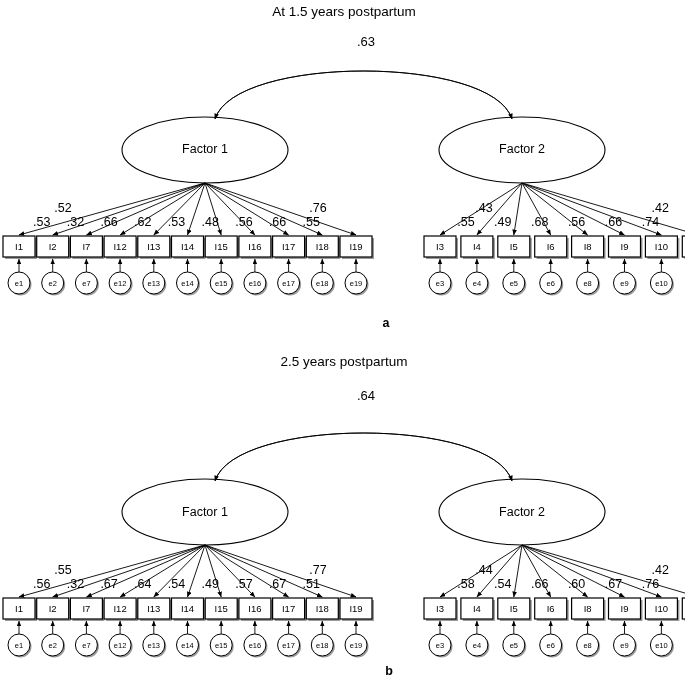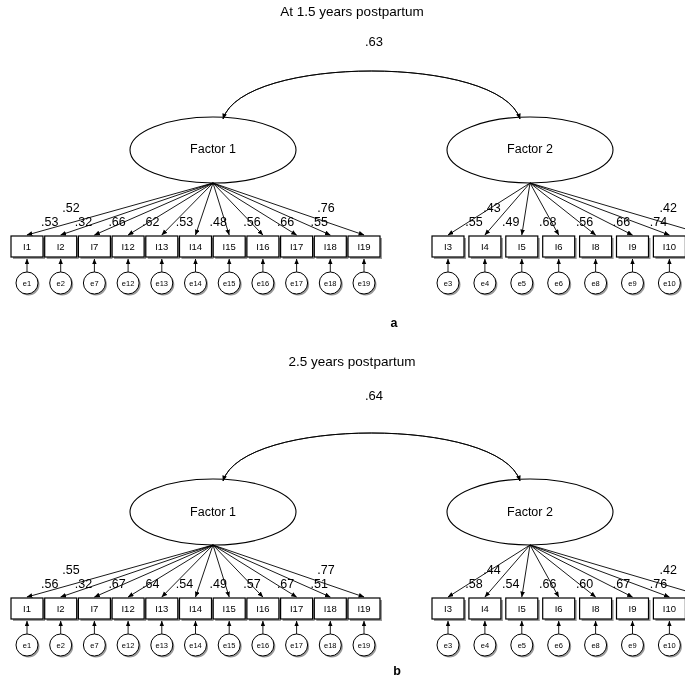--- a/index.html
+++ b/index.html
@@ -1,17 +1,17 @@
 <!DOCTYPE html>
 <html><head>
 <meta charset="utf-8">
 <style>
   html,body{margin:0;padding:0;background:#ffffff;}
   body{width:685px;height:688px;position:relative;font-family:"Liberation Sans",sans-serif;color:#000;overflow:hidden;}
-  #diagram-root{position:absolute;left:8px;top:0;width:554px;height:688px;}
+  #diagram-root{position:absolute;left:0;top:0;width:554px;height:688px;}
   svg.sem{position:absolute;left:0;top:0;width:685px;height:688px;}
   .panel-title{font-size:13.5px;fill:#000;text-anchor:middle;font-family:"Liberation Sans",sans-serif;}
   .panel-letter{font-size:12.5px;font-weight:bold;fill:#000;text-anchor:middle;font-family:"Liberation Sans",sans-serif;}
   .factor-label{font-size:12.5px;fill:#000;text-anchor:middle;font-family:"Liberation Sans",sans-serif;}
   .corr-label{font-size:13px;fill:#000;text-anchor:middle;font-family:"Liberation Sans",sans-serif;}
   .load-label{font-size:12.5px;fill:#000;text-anchor:middle;font-family:"Liberation Sans",sans-serif;}
   .ind-label{font-size:9.5px;fill:#000;text-anchor:middle;font-family:"Liberation Sans",sans-serif;}
   .err-label{font-size:7.5px;fill:#000;text-anchor:middle;font-family:"Liberation Sans",sans-serif;}
   .node-ellipse{fill:#ffffff;stroke:#000000;stroke-width:1.1;}
   .node-box{fill:#ffffff;stroke:#000000;stroke-width:1.2;}

